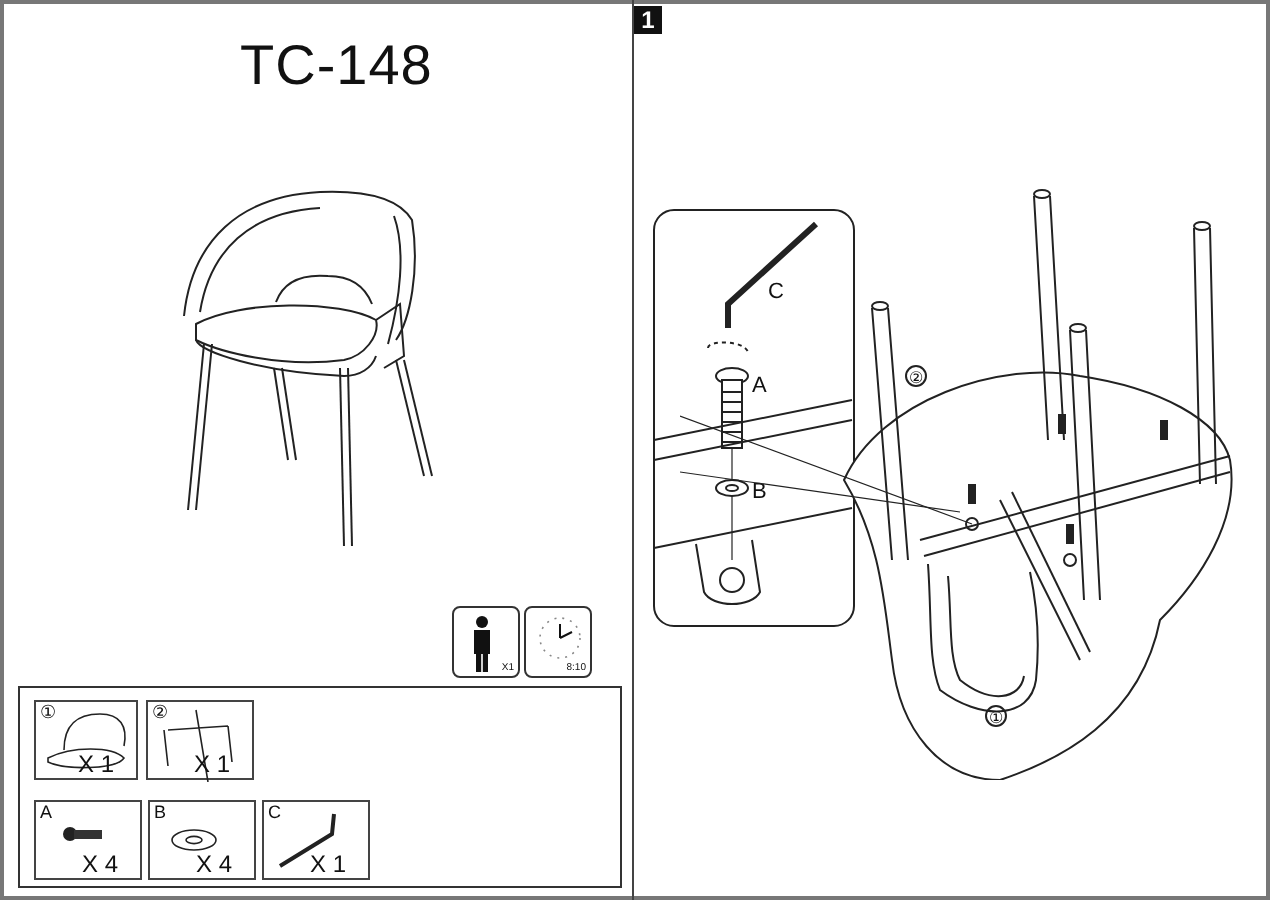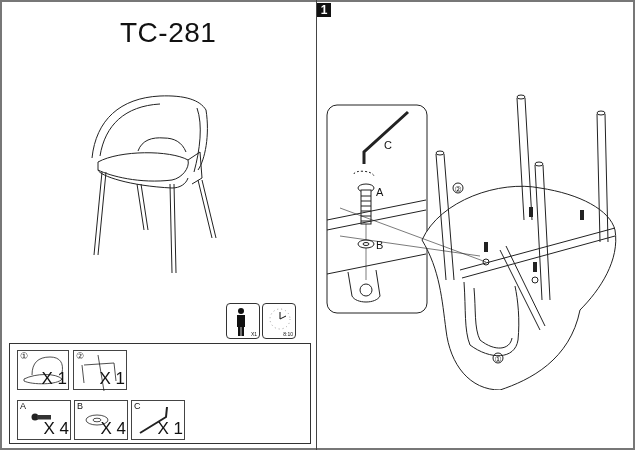--- a/index.html
+++ b/index.html
@@ -7,31 +7,31 @@
   .page{position:absolute;top:0;left:0;width:635px;height:450px;box-sizing:border-box;border-top:2px solid #777;border-left:2px solid #777;border-right:2px solid #777;border-bottom:2px solid #777;}
   .divider{position:absolute;left:316px;top:0;width:1px;height:450px;background:#444;}
   .title{position:absolute;left:120px;top:17px;font-size:28px;letter-spacing:0.5px;color:#111;}
   .chair-view{position:absolute;left:60px;top:80px;width:180px;height:200px;}
   .info-icons{position:absolute;left:226px;top:303px;display:flex;gap:2px;}
   .info-box{width:34px;height:36px;border:1px solid #333;border-radius:4px;position:relative;box-sizing:border-box;}
   .info-box .cap{position:absolute;right:2px;bottom:1px;font-size:5px;}
   .parts{position:absolute;left:9px;top:343px;width:302px;height:101px;border:1px solid #333;box-sizing:border-box;}
   .part{position:absolute;border:1px solid #444;box-sizing:border-box;background:#fff;}
   .part .lbl{position:absolute;left:2px;top:0px;font-size:9px;}
-  .part .qty{position:absolute;right:1px;bottom:0px;font-size:17px;}
+  .part .qty{position:absolute;right:11px;bottom:0px;font-size:12px;}
   .step{position:absolute;left:317px;top:3px;width:14px;height:14px;background:#111;color:#fff;font-weight:bold;font-size:12px;text-align:center;line-height:14px;}
   svg{position:absolute;}
 </style>
 </head>
 <body>
 
 <div class="page"></div>
 <div class="divider"></div>
 
-<div class="title">TC-281</div>
+<div class="title">TC-148</div>
 
 <svg class="chair-view" viewBox="0 0 180 200" width="180" height="200" fill="none" stroke="#222" stroke-width="1">
   <path d="M32 78 C36 40 60 18 100 16 C125 15 140 20 146 30 C150 55 145 80 138 90"></path>
   <path d="M40 76 C45 45 65 26 100 24"></path>
   <path d="M137 28 C143 45 140 70 134 92"></path>
   <path d="M78 71 C82 60 92 57 104 58 C114 58 122 62 126 72"></path>
   <path d="M38 82 C60 70 110 70 128 80 C130 88 122 98 112 100 C80 104 50 96 38 90 Z"></path>
   <path d="M38 90 C40 96 70 106 112 108 C120 108 126 104 128 98"></path>
   <path d="M128 80 L140 72 L142 98 L132 104"></path>
   <line x1="42" y1="92" x2="34" y2="175"></line>

